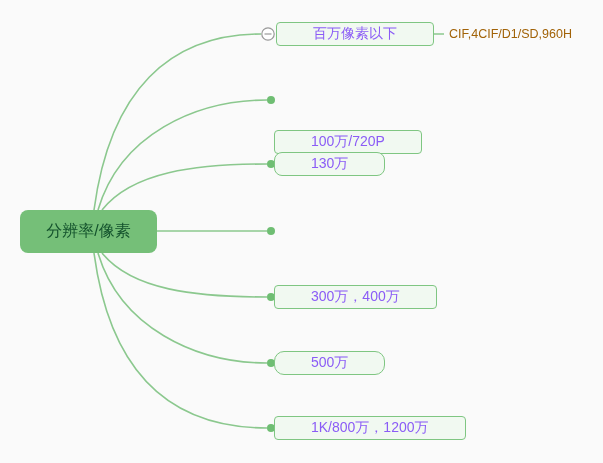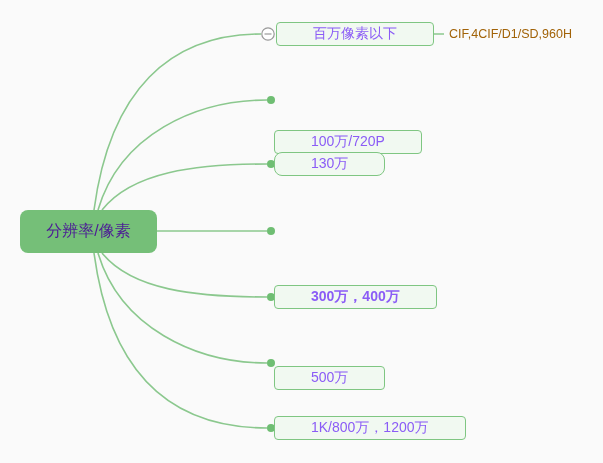--- a/index.html
+++ b/index.html
@@ -18,21 +18,21 @@
     position:absolute;
     left:0;top:0;
     width:603px;height:463px;
   }
   .root-node{
     position:absolute;
     left:20px;top:210px;
     width:137px;height:43px;
     background:#75BF78;
     border-radius:8px;
-    color:#4c1d95;
+    color:#14532d;
     font-size:16px;
     display:flex;
     align-items:center;
     justify-content:center;
     white-space:nowrap;
     box-sizing:border-box;
     cursor:default;
   }
   .child-node{
     position:absolute;
@@ -96,19 +96,19 @@
   <div class="root-node">分辨率/像素</div>
 
   <svg class="collapse-icon" viewBox="0 0 14 14">
     <circle cx="7" cy="7" r="6.2" fill="#FFFFFF" stroke="#999999" stroke-width="1.2"></circle>
     <line x1="3.5" y1="7" x2="10.5" y2="7" stroke="#999999" stroke-width="1.2"></line>
   </svg>
 
   <div class="child-node" style="top:22px;left:276px;">百万像素以下</div>
   <div class="child-node" style="top:96px;margin-top:34px;">100万/720P</div>
   <div class="child-node" style="top:152px;border-radius:8px;">130万</div>
-  <div class="child-node" style="top:285px;font-weight:bold;">300万，400万</div>
-  <div class="child-node" style="top:366px;">500万</div>
+  <div class="child-node" style="top:285px;">300万，400万</div>
+  <div class="child-node" style="top:351px;border-radius:10px;">500万</div>
   <div class="child-node" style="top:416px;">1K/800万，1200万</div>
 
   <div class="sub-note">CIF,4CIF/D1/SD,960H</div>
 
 </div>
 
 </body></html>

